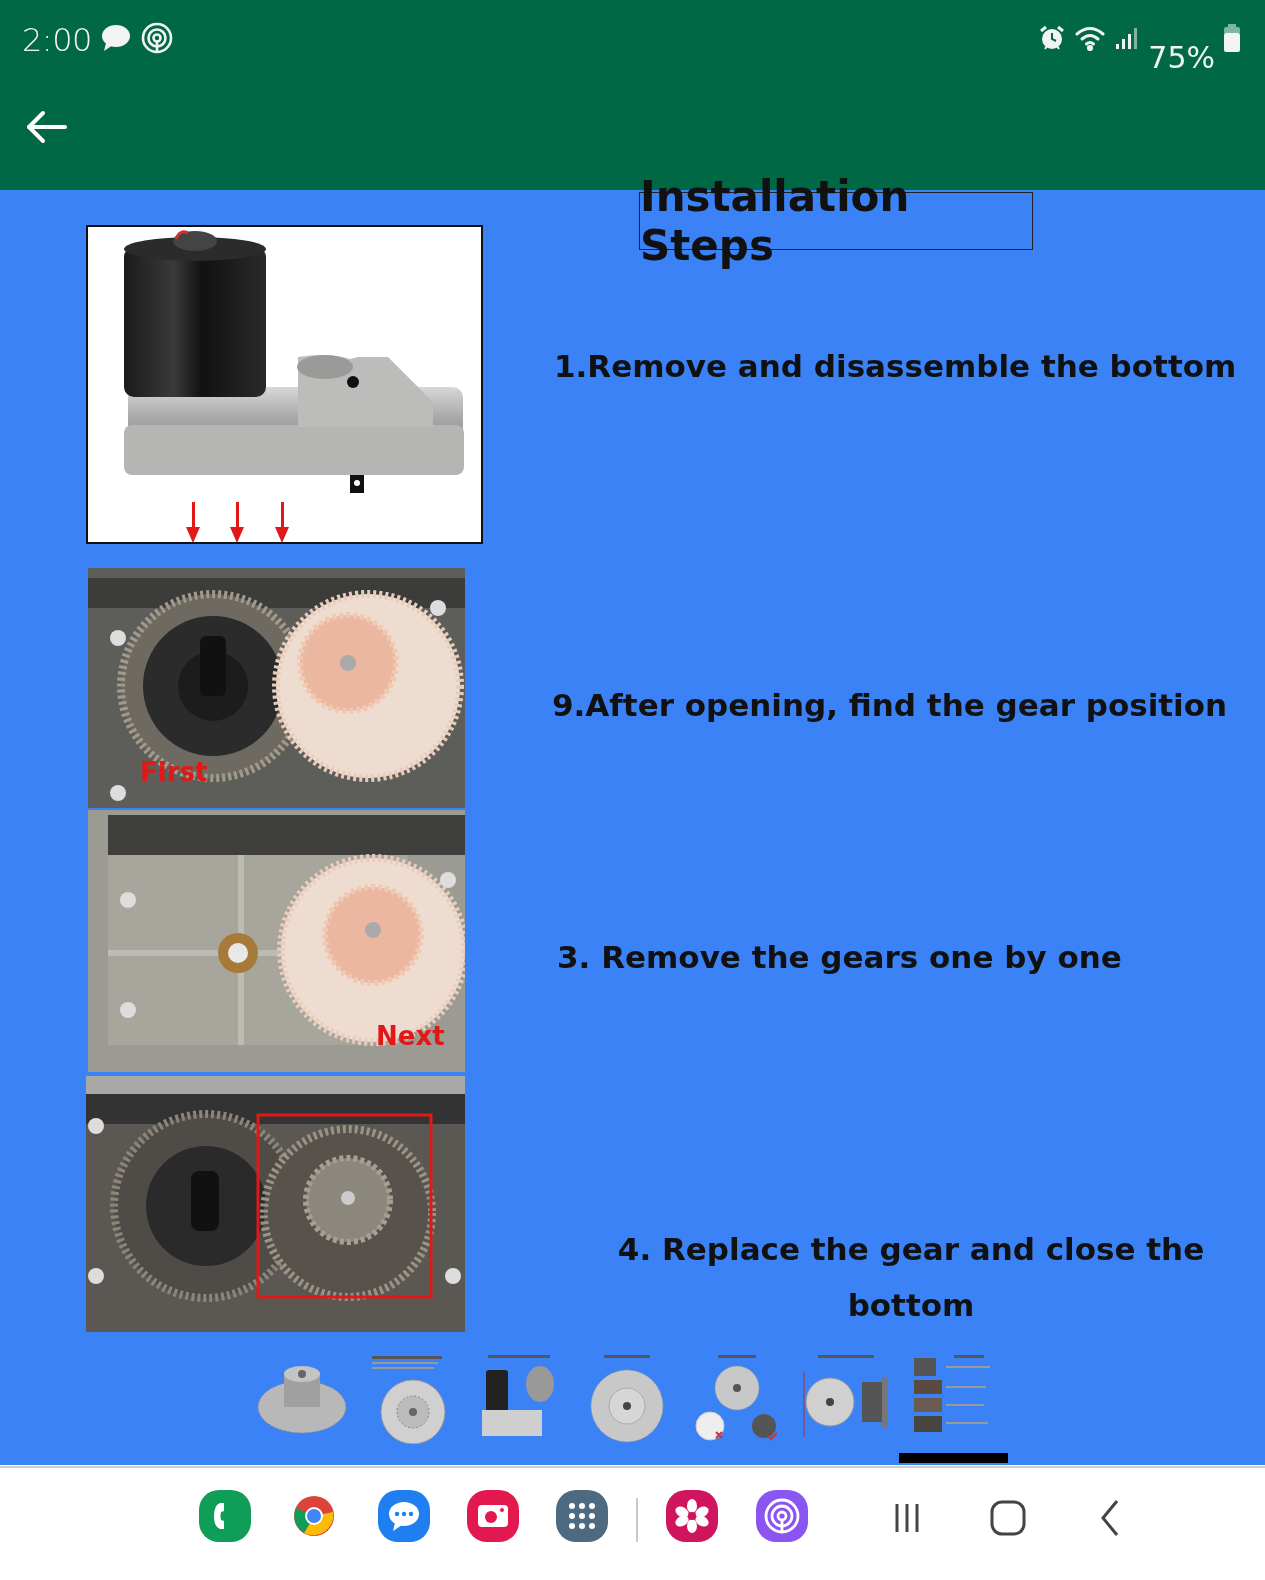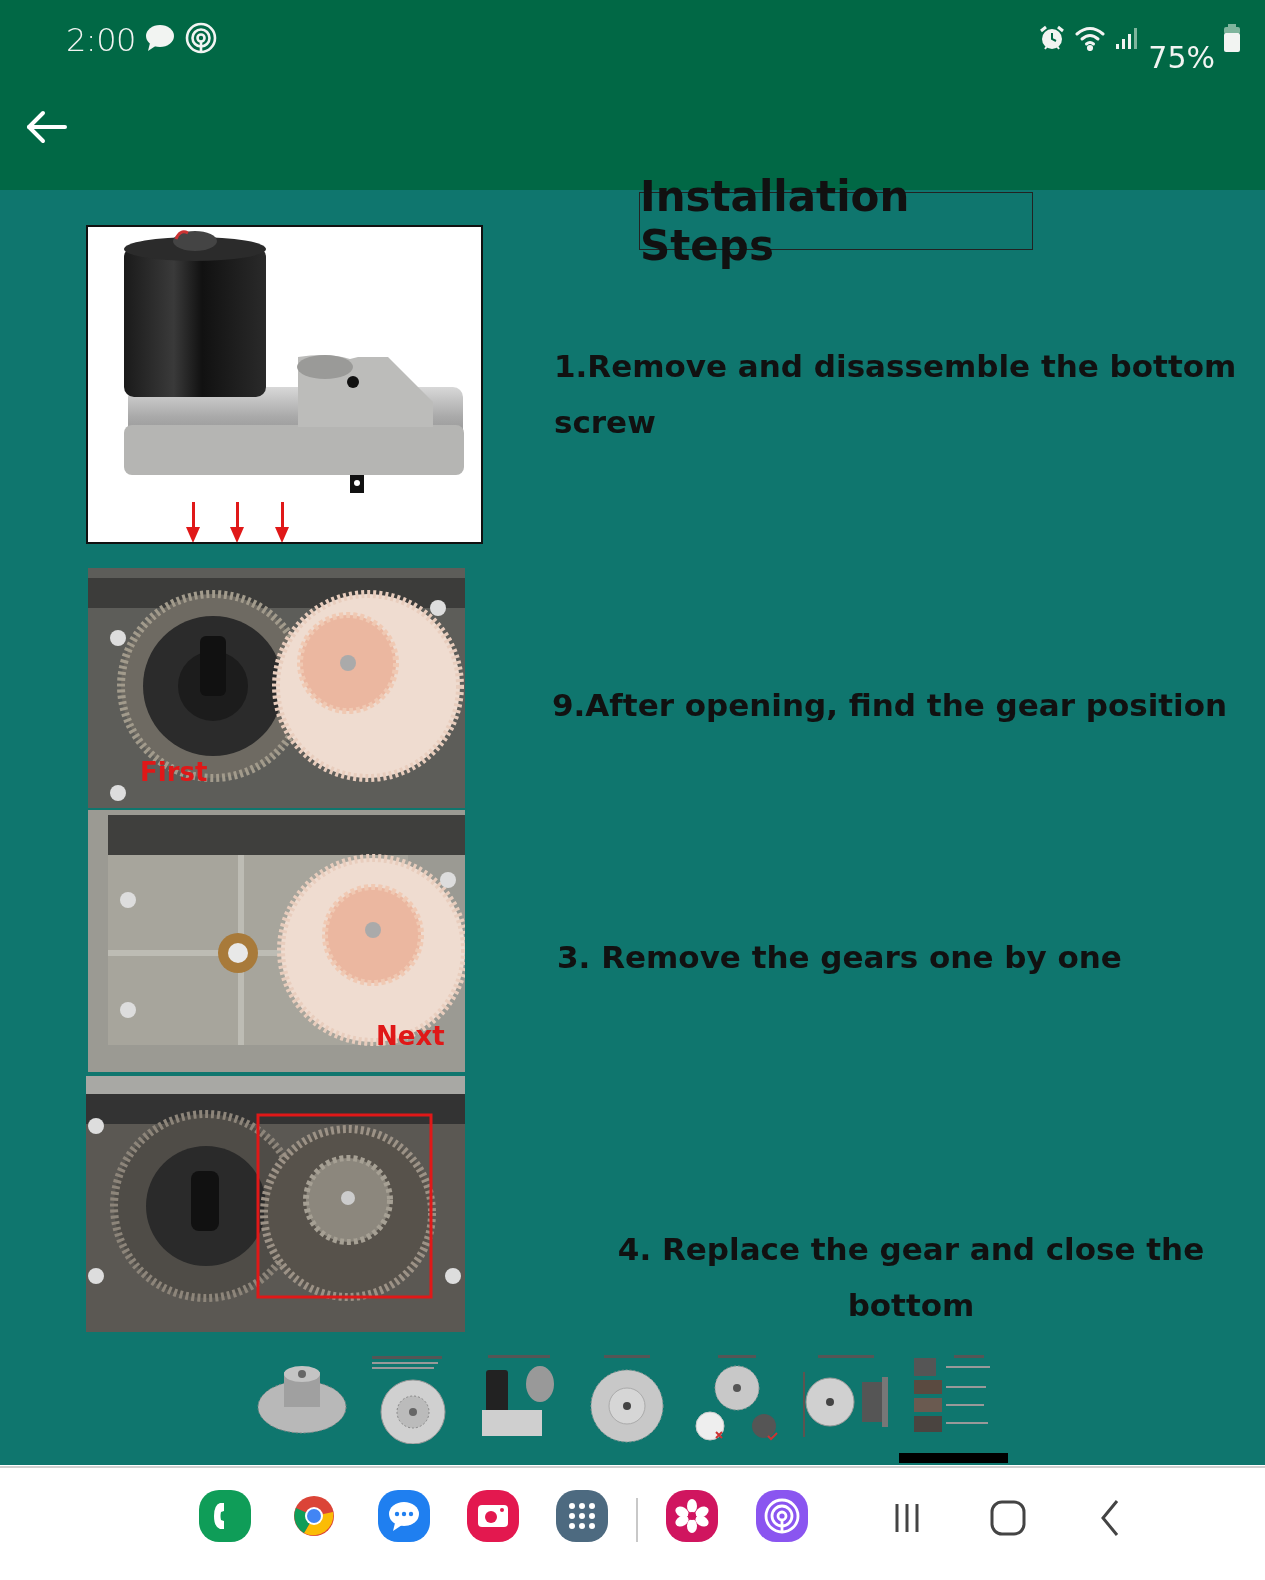--- a/index.html
+++ b/index.html
@@ -1,24 +1,24 @@
 <!DOCTYPE html>
 <html><head>
 <meta charset="utf-8">
 <style>
   * { box-sizing: border-box; margin: 0; padding: 0; }
   html, body { width: 1265px; height: 1580px; overflow: hidden; background: #ffffff; font-family: "Liberation Sans", sans-serif; }
   .topbar { position: absolute; left: 0; top: 0; width: 1265px; height: 190px; background: #016845; }
-  .status-left { position: absolute; left: 22px; top: 20px; height: 40px; display: flex; align-items: center; gap: 8px; color: #f2f4f2; margin-left: 44px; }
+  .status-left { position: absolute; left: 22px; top: 20px; height: 40px; display: flex; align-items: center; gap: 8px; color: #f2f4f2; }
   .clock { font-size: 32px; font-family: "DejaVu Sans", sans-serif; font-weight: 300; letter-spacing: -0.5px; }
   .status-right { position: absolute; right: 24px; top: 20px; height: 40px; display: flex; align-items: center; gap: 8px; color: #f2f4f2; }
   .battery-text { font-size: 30px; font-family: "DejaVu Sans", sans-serif; margin-top: 35px; }
   .back-btn { position: absolute; left: 22px; top: 104px; width: 50px; height: 46px; display: flex; align-items: center; justify-content: center; cursor: pointer; }
 
-  .content { position: absolute; left: 0; top: 190px; width: 1265px; height: 1275px; background: #0f766e; }
+  .content { position: absolute; left: 0; top: 190px; width: 1265px; height: 1275px; background: #3b82f6; }
   .title-box { position: absolute; left: 639px; top: 2px; width: 394px; height: 58px; border: 1.5px solid #222; display: flex; align-items: center; justify-content: center; }
   .title-box span { font-size: 42px; font-weight: 700; color: #111; font-family: "DejaVu Sans", sans-serif; letter-spacing: 0px; }
 
   .step { position: absolute; font-family: "DejaVu Sans", sans-serif; font-weight: 700; font-size: 31px; color: #111; line-height: 56px; margin-left: 36px; }
 
   .img1 { position: absolute; left: 86px; top: 35px; width: 397px; height: 319px; border: 2px solid #111; background: #fff; overflow: hidden; }
   .img2 { position: absolute; left: 88px; top: 378px; width: 377px; height: 240px; overflow: hidden; background: #6a6a66; }
   .img3 { position: absolute; left: 88px; top: 620px; width: 377px; height: 262px; overflow: hidden; background: #8f8f8a; text-align: center; }
   .img4 { position: absolute; left: 86px; top: 886px; width: 379px; height: 256px; overflow: hidden; background: #5a5854; }
 
@@ -187,21 +187,20 @@
       <circle cx="262" cy="122" r="7" fill="#ccc"></circle>
       <rect x="172" y="39" width="173" height="182" fill="none" stroke="#e01818" stroke-width="3"></rect>
       <circle cx="10" cy="50" r="8" fill="#ddd"></circle>
         <circle cx="10" cy="200" r="8" fill="#ddd"></circle>
         <circle cx="367" cy="200" r="8" fill="#ddd"></circle>
     </svg>
   </div>
 
   <div class="step" style="left:518px; top:148px;">
     <div>1.Remove and disassemble the bottom</div>
-    <div>screw</div>
   </div>
   <div class="step" style="left:516px; top:487px;">
     <div>9.After opening, find the gear position</div>
   </div>
   <div class="step" style="left:521px; top:739px;">
     <div>3. Remove the gears one by one</div>
   </div>
   <div class="step" style="left:521px; top:1031px;text-align:center;">
     <div>4. Replace the gear and close the bottom</div>
   </div>

